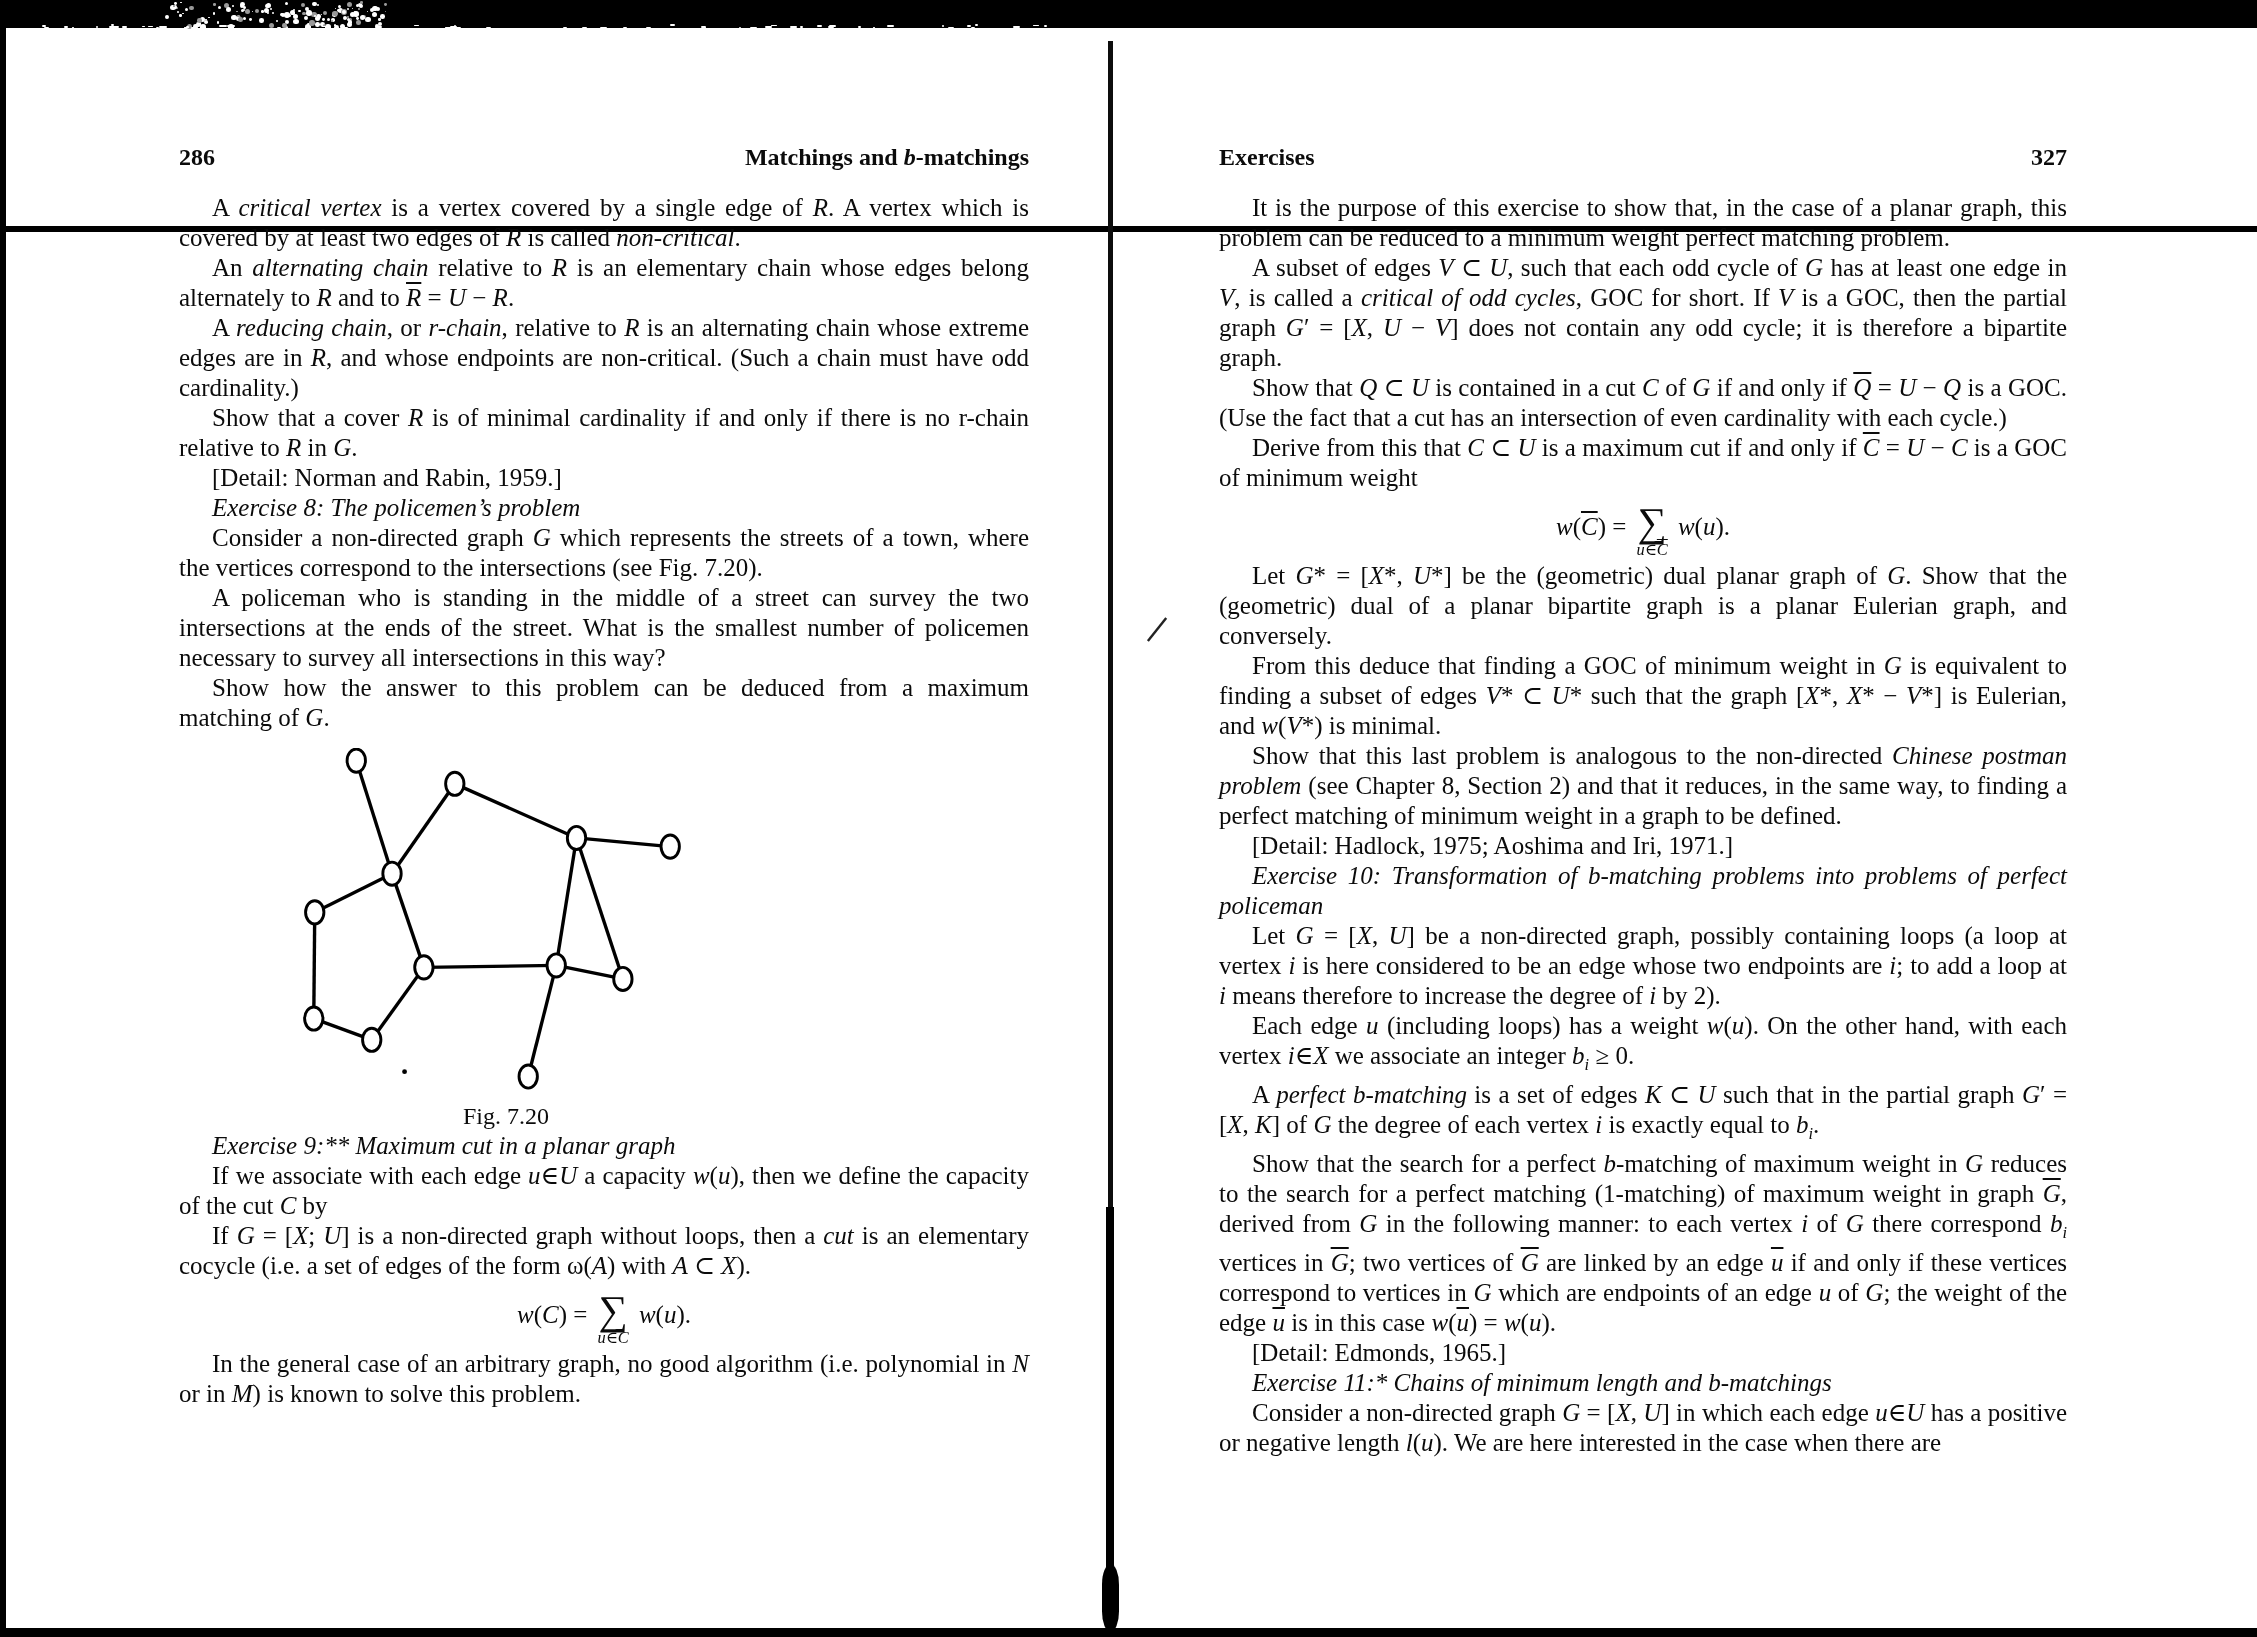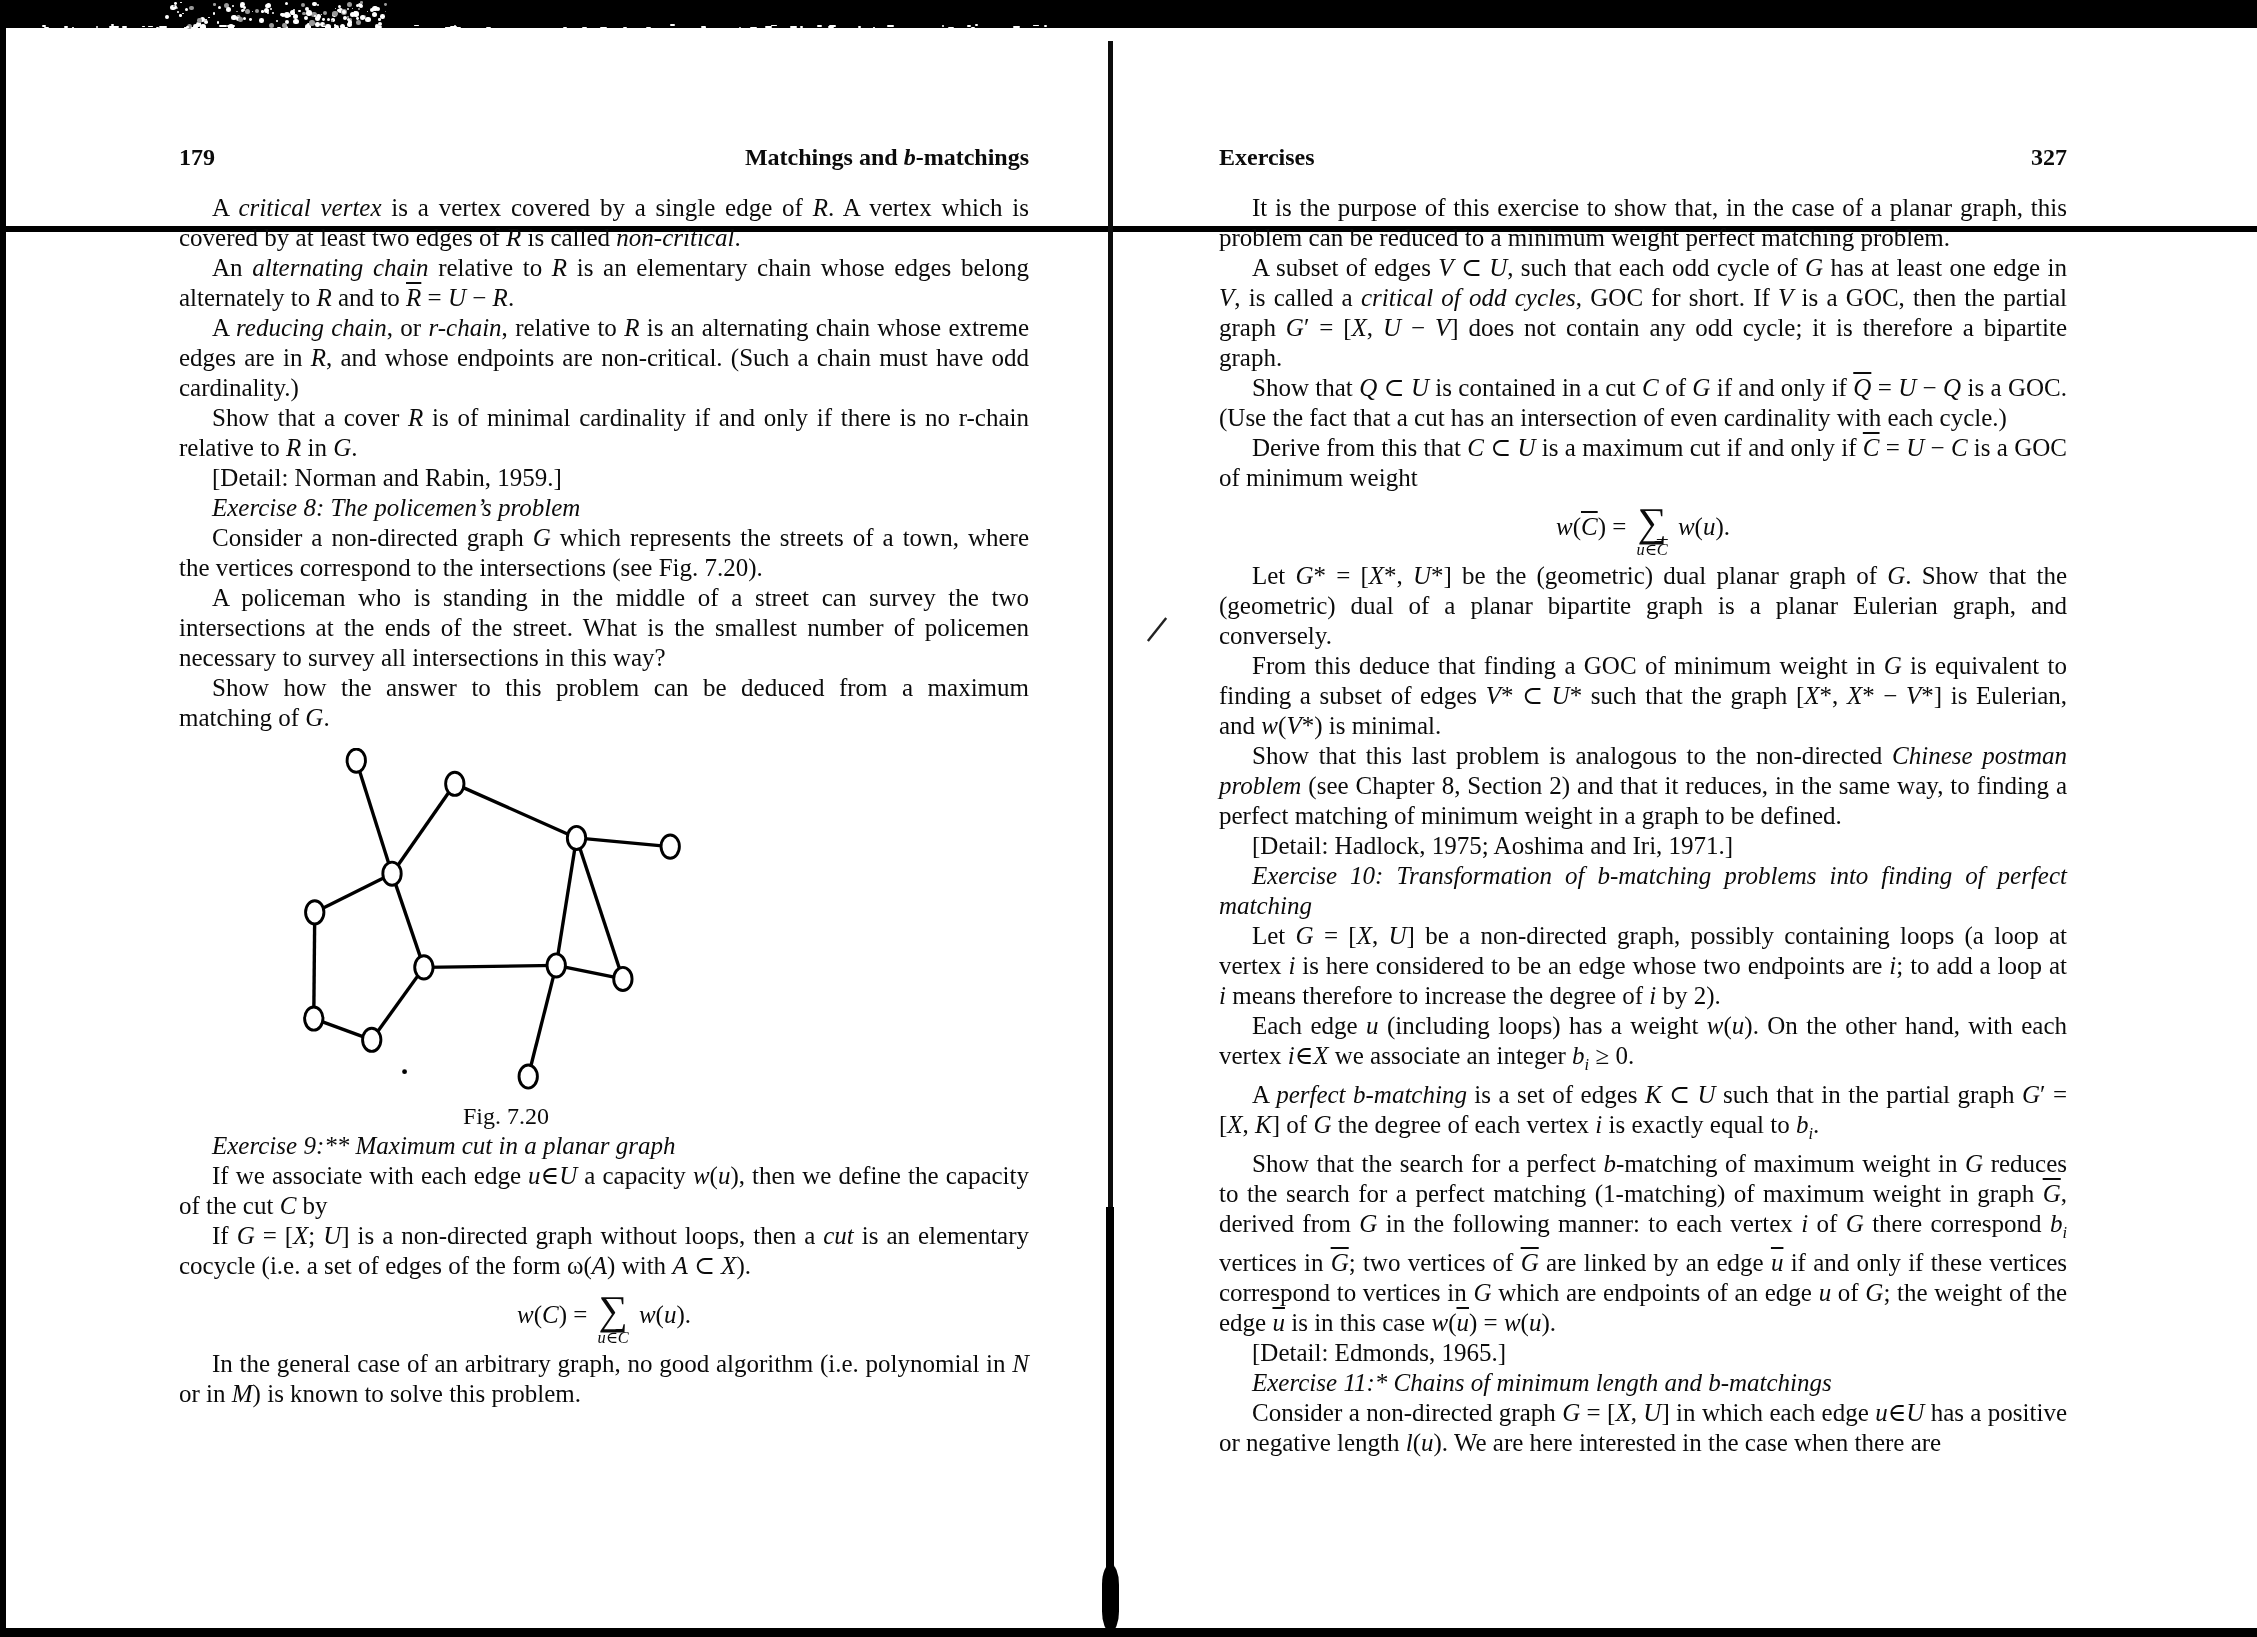--- a/index.html
+++ b/index.html
@@ -260,21 +260,21 @@
 <div class="hline"></div>
 <div class="gutter"></div>
 <div class="gutter-low"></div>
 <div class="gutter-blob"></div>
 <svg class="slash" viewBox="0 0 28 32">
   <line x1="3" y1="28" x2="22" y2="4" stroke="#222" stroke-width="2.5"></line>
 </svg>
 
 <div class="page page-left">
   <div class="phead">
-    <span>179</span>
+    <span>286</span>
     <span>Matchings and <i>b</i>-matchings</span>
   </div>
   <div class="pbody">
     <p>A <i>critical vertex</i> is a vertex covered by a single edge of <i>R</i>. A vertex which is covered by at least two edges of <i>R</i> is called <i>non-critical</i>.</p>
     <p>An <i>alternating chain</i> relative to <i>R</i> is an elementary chain whose edges belong alternately to <i>R</i> and to <span class="ov"><i>R</i></span> = <i>U</i> − <i>R</i>.</p>
     <p>A <i>reducing chain</i>, or <i>r-chain</i>, relative to <i>R</i> is an alternating chain whose extreme edges are in <i>R</i>, and whose endpoints are non-critical. (Such a chain must have odd cardinality.)</p>
     <p>Show that a cover <i>R</i> is of minimal cardinality if and only if there is no r-chain relative to <i>R</i> in <i>G</i>.</p>
     <p class="detail">[Detail: Norman and Rabin, 1959.]</p>
     <p class="exhead">Exercise 8: The policemen’s problem</p>
     <p>Consider a non-directed graph <i>G</i> which represents the streets of a town, where the vertices correspond to the intersections (see Fig. 7.20).</p>
@@ -348,21 +348,21 @@
         <span class="sigma">∑</span>
         <span class="sumsub"><i>u</i>∈<span class="ov"><i>C</i></span></span>
       </span>
       <span><i>w</i>(<i>u</i>).</span>
     </div>
 
     <p>Let <i>G</i>* = [<i>X</i>*, <i>U</i>*] be the (geometric) dual planar graph of <i>G</i>. Show that the (geometric) dual of a planar bipartite graph is a planar Eulerian graph, and conversely.</p>
     <p>From this deduce that finding a GOC of minimum weight in <i>G</i> is equivalent to finding a subset of edges <i>V</i>* ⊂ <i>U</i>* such that the graph [<i>X</i>*, <i>X</i>* − <i>V</i>*] is Eulerian, and <i>w</i>(<i>V</i>*) is minimal.</p>
     <p>Show that this last problem is analogous to the non-directed <i>Chinese postman problem</i> (see Chapter 8, Section 2) and that it reduces, in the same way, to finding a perfect matching of minimum weight in a graph to be defined.</p>
     <p class="detail">[Detail: Hadlock, 1975; Aoshima and Iri, 1971.]</p>
-    <p class="exhead">Exercise 10: Transformation of b-matching problems into finding of perfect matching</p>
+    <p class="exhead">Exercise 10: Transformation of b-matching problems into problems of perfect policeman</p>
     <p>Let <i>G</i> = [<i>X</i>, <i>U</i>] be a non-directed graph, possibly containing loops (a loop at vertex <i>i</i> is here considered to be an edge whose two endpoints are <i>i</i>; to add a loop at <i>i</i> means therefore to increase the degree of <i>i</i> by 2).</p>
     <p>Each edge <i>u</i> (including loops) has a weight <i>w</i>(<i>u</i>). On the other hand, with each vertex <i>i</i>∈<i>X</i> we associate an integer <i>b</i><sub><i>i</i></sub> ≥ 0.</p>
     <p>A <i>perfect b-matching</i> is a set of edges <i>K</i> ⊂ <i>U</i> such that in the partial graph <i>G</i>′ = [<i>X</i>, <i>K</i>] of <i>G</i> the degree of each vertex <i>i</i> is exactly equal to <i>b</i><sub><i>i</i></sub>.</p>
     <p>Show that the search for a perfect <i>b</i>-matching of maximum weight in <i>G</i> reduces to the search for a perfect matching (1-matching) of maximum weight in graph <span class="ov"><i>G</i></span>, derived from <i>G</i> in the following manner: to each vertex <i>i</i> of <i>G</i> there correspond <i>b</i><sub><i>i</i></sub> vertices in <span class="ov"><i>G</i></span>; two vertices of <span class="ov"><i>G</i></span> are linked by an edge <span class="ov"><i>u</i></span> if and only if these vertices correspond to vertices in <i>G</i> which are endpoints of an edge <i>u</i> of <i>G</i>; the weight of the edge <span class="ov"><i>u</i></span> is in this case <i>w</i>(<span class="ov"><i>u</i></span>) = <i>w</i>(<i>u</i>).</p>
     <p class="detail">[Detail: Edmonds, 1965.]</p>
     <p class="exhead">Exercise 11:* Chains of minimum length and b-matchings</p>
     <p>Consider a non-directed graph <i>G</i> = [<i>X</i>, <i>U</i>] in which each edge <i>u</i>∈<i>U</i> has a positive or negative length <i>l</i>(<i>u</i>). We are here interested in the case when there are</p>
   </div>
 </div>
 

